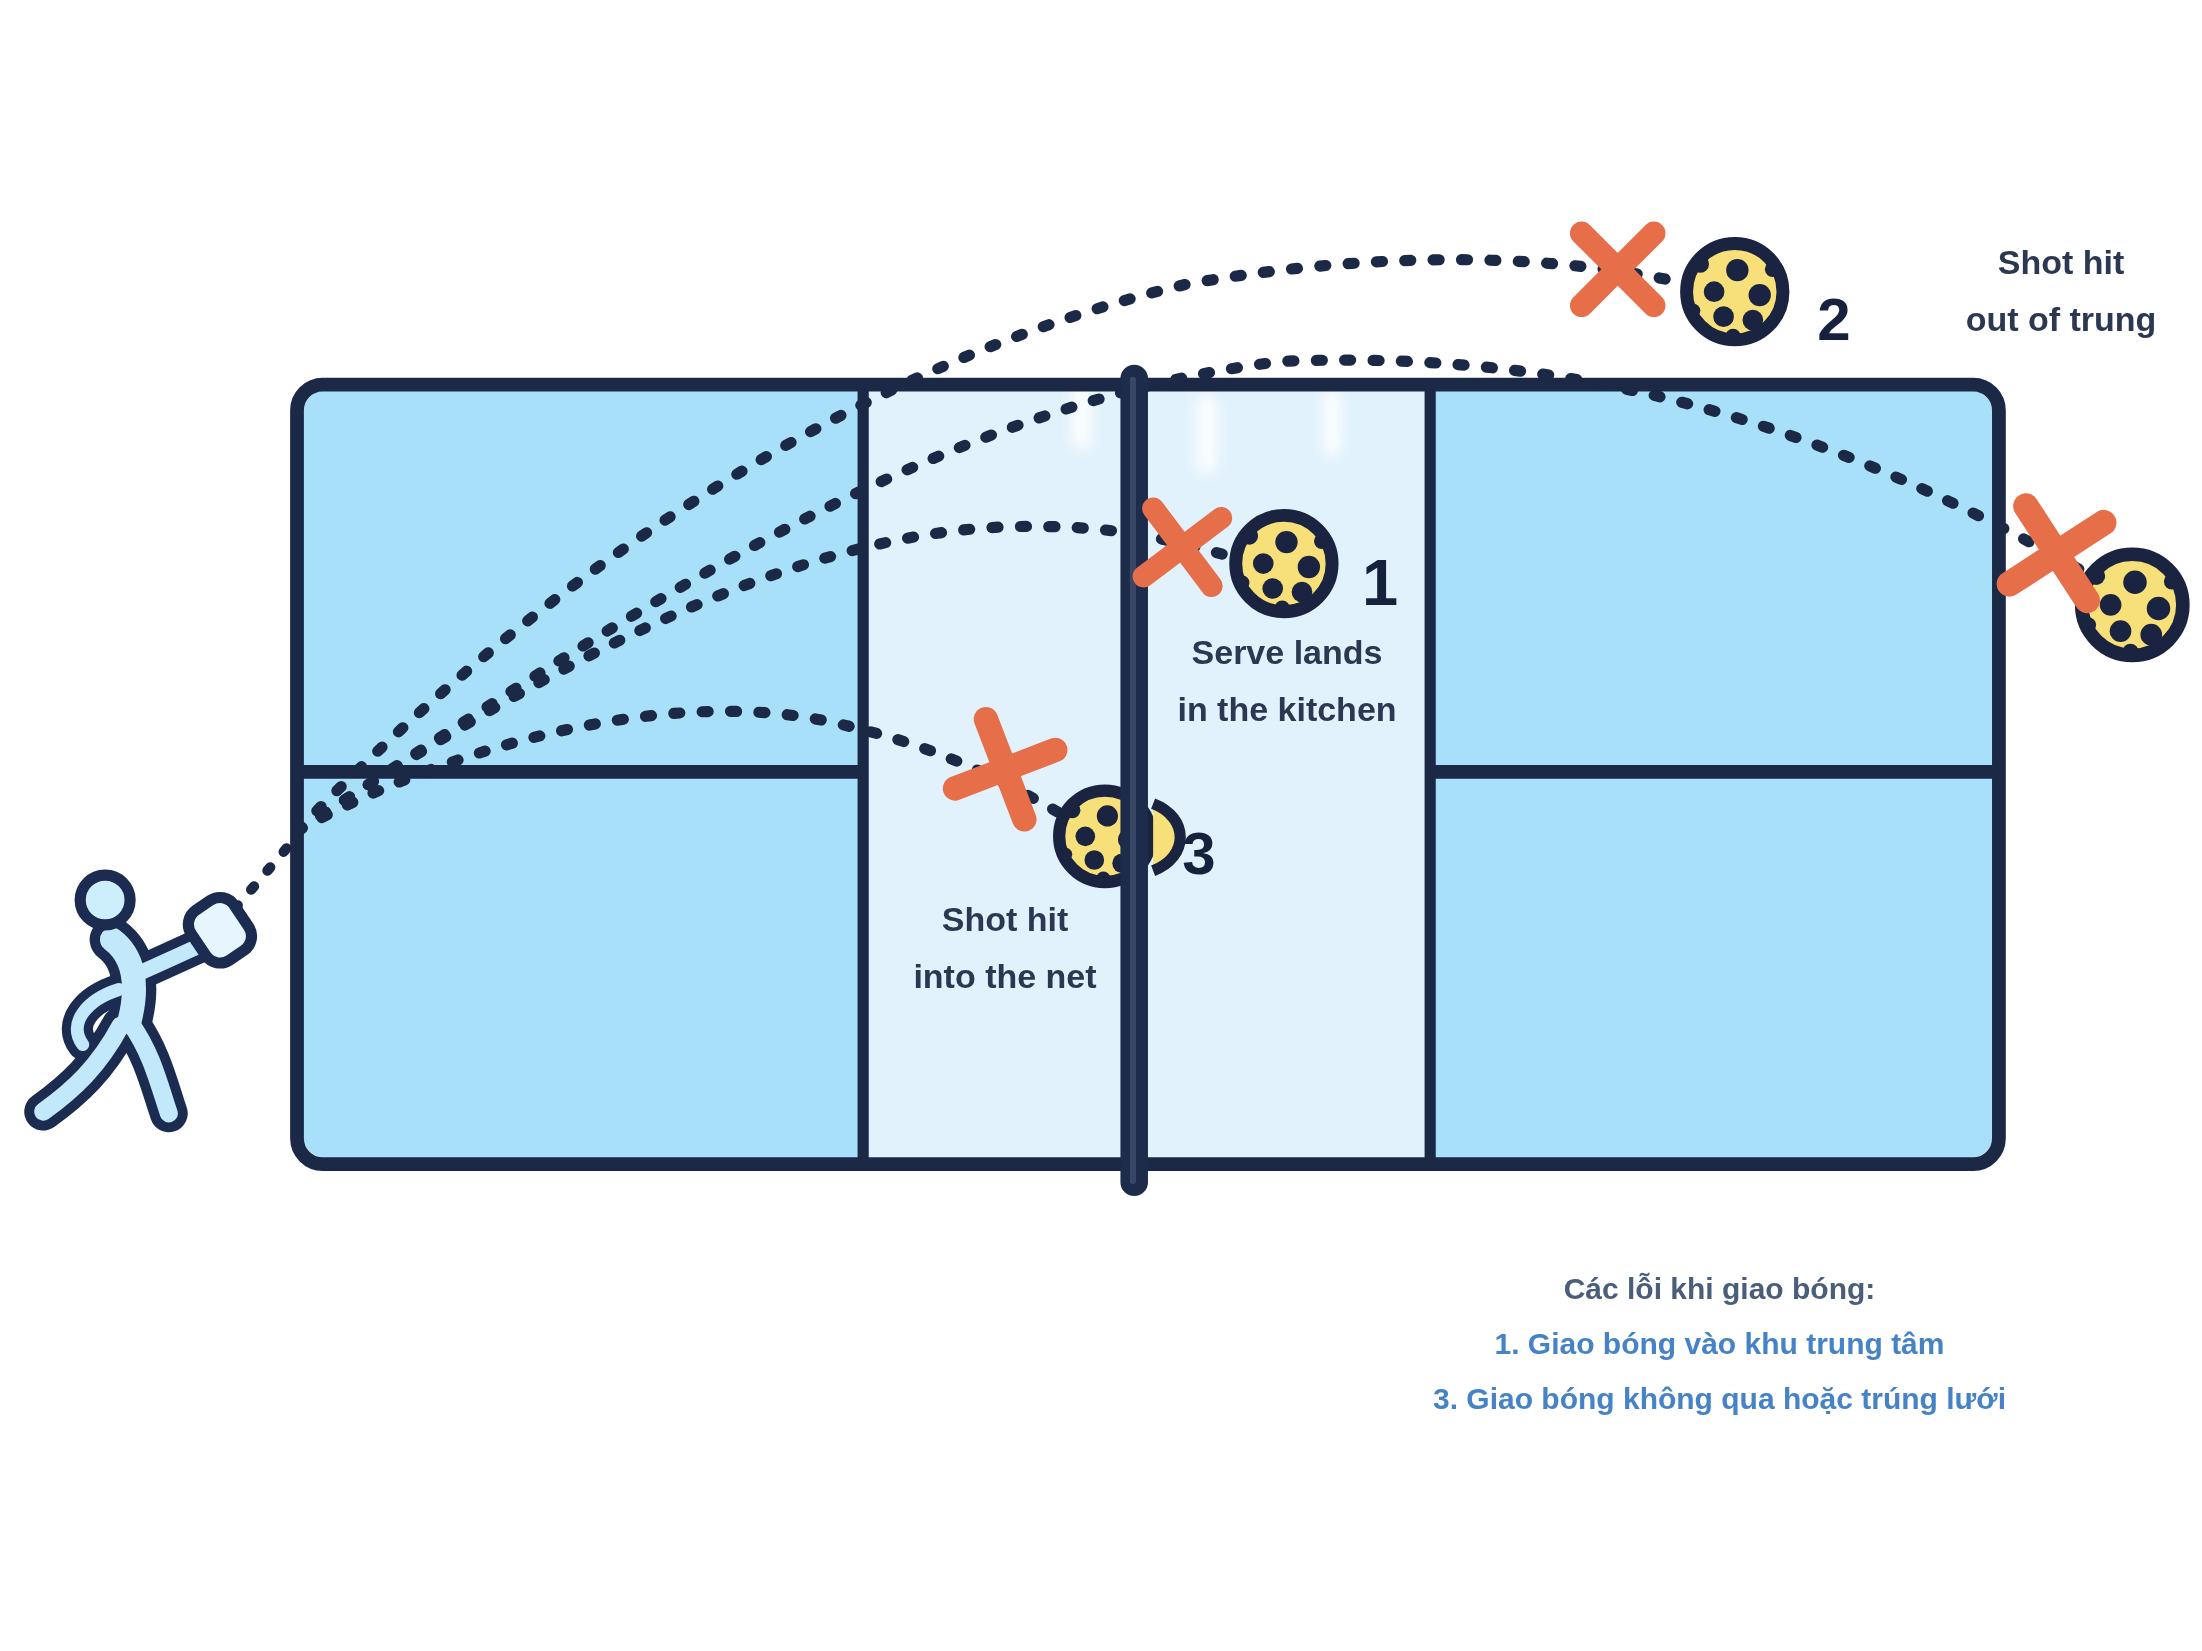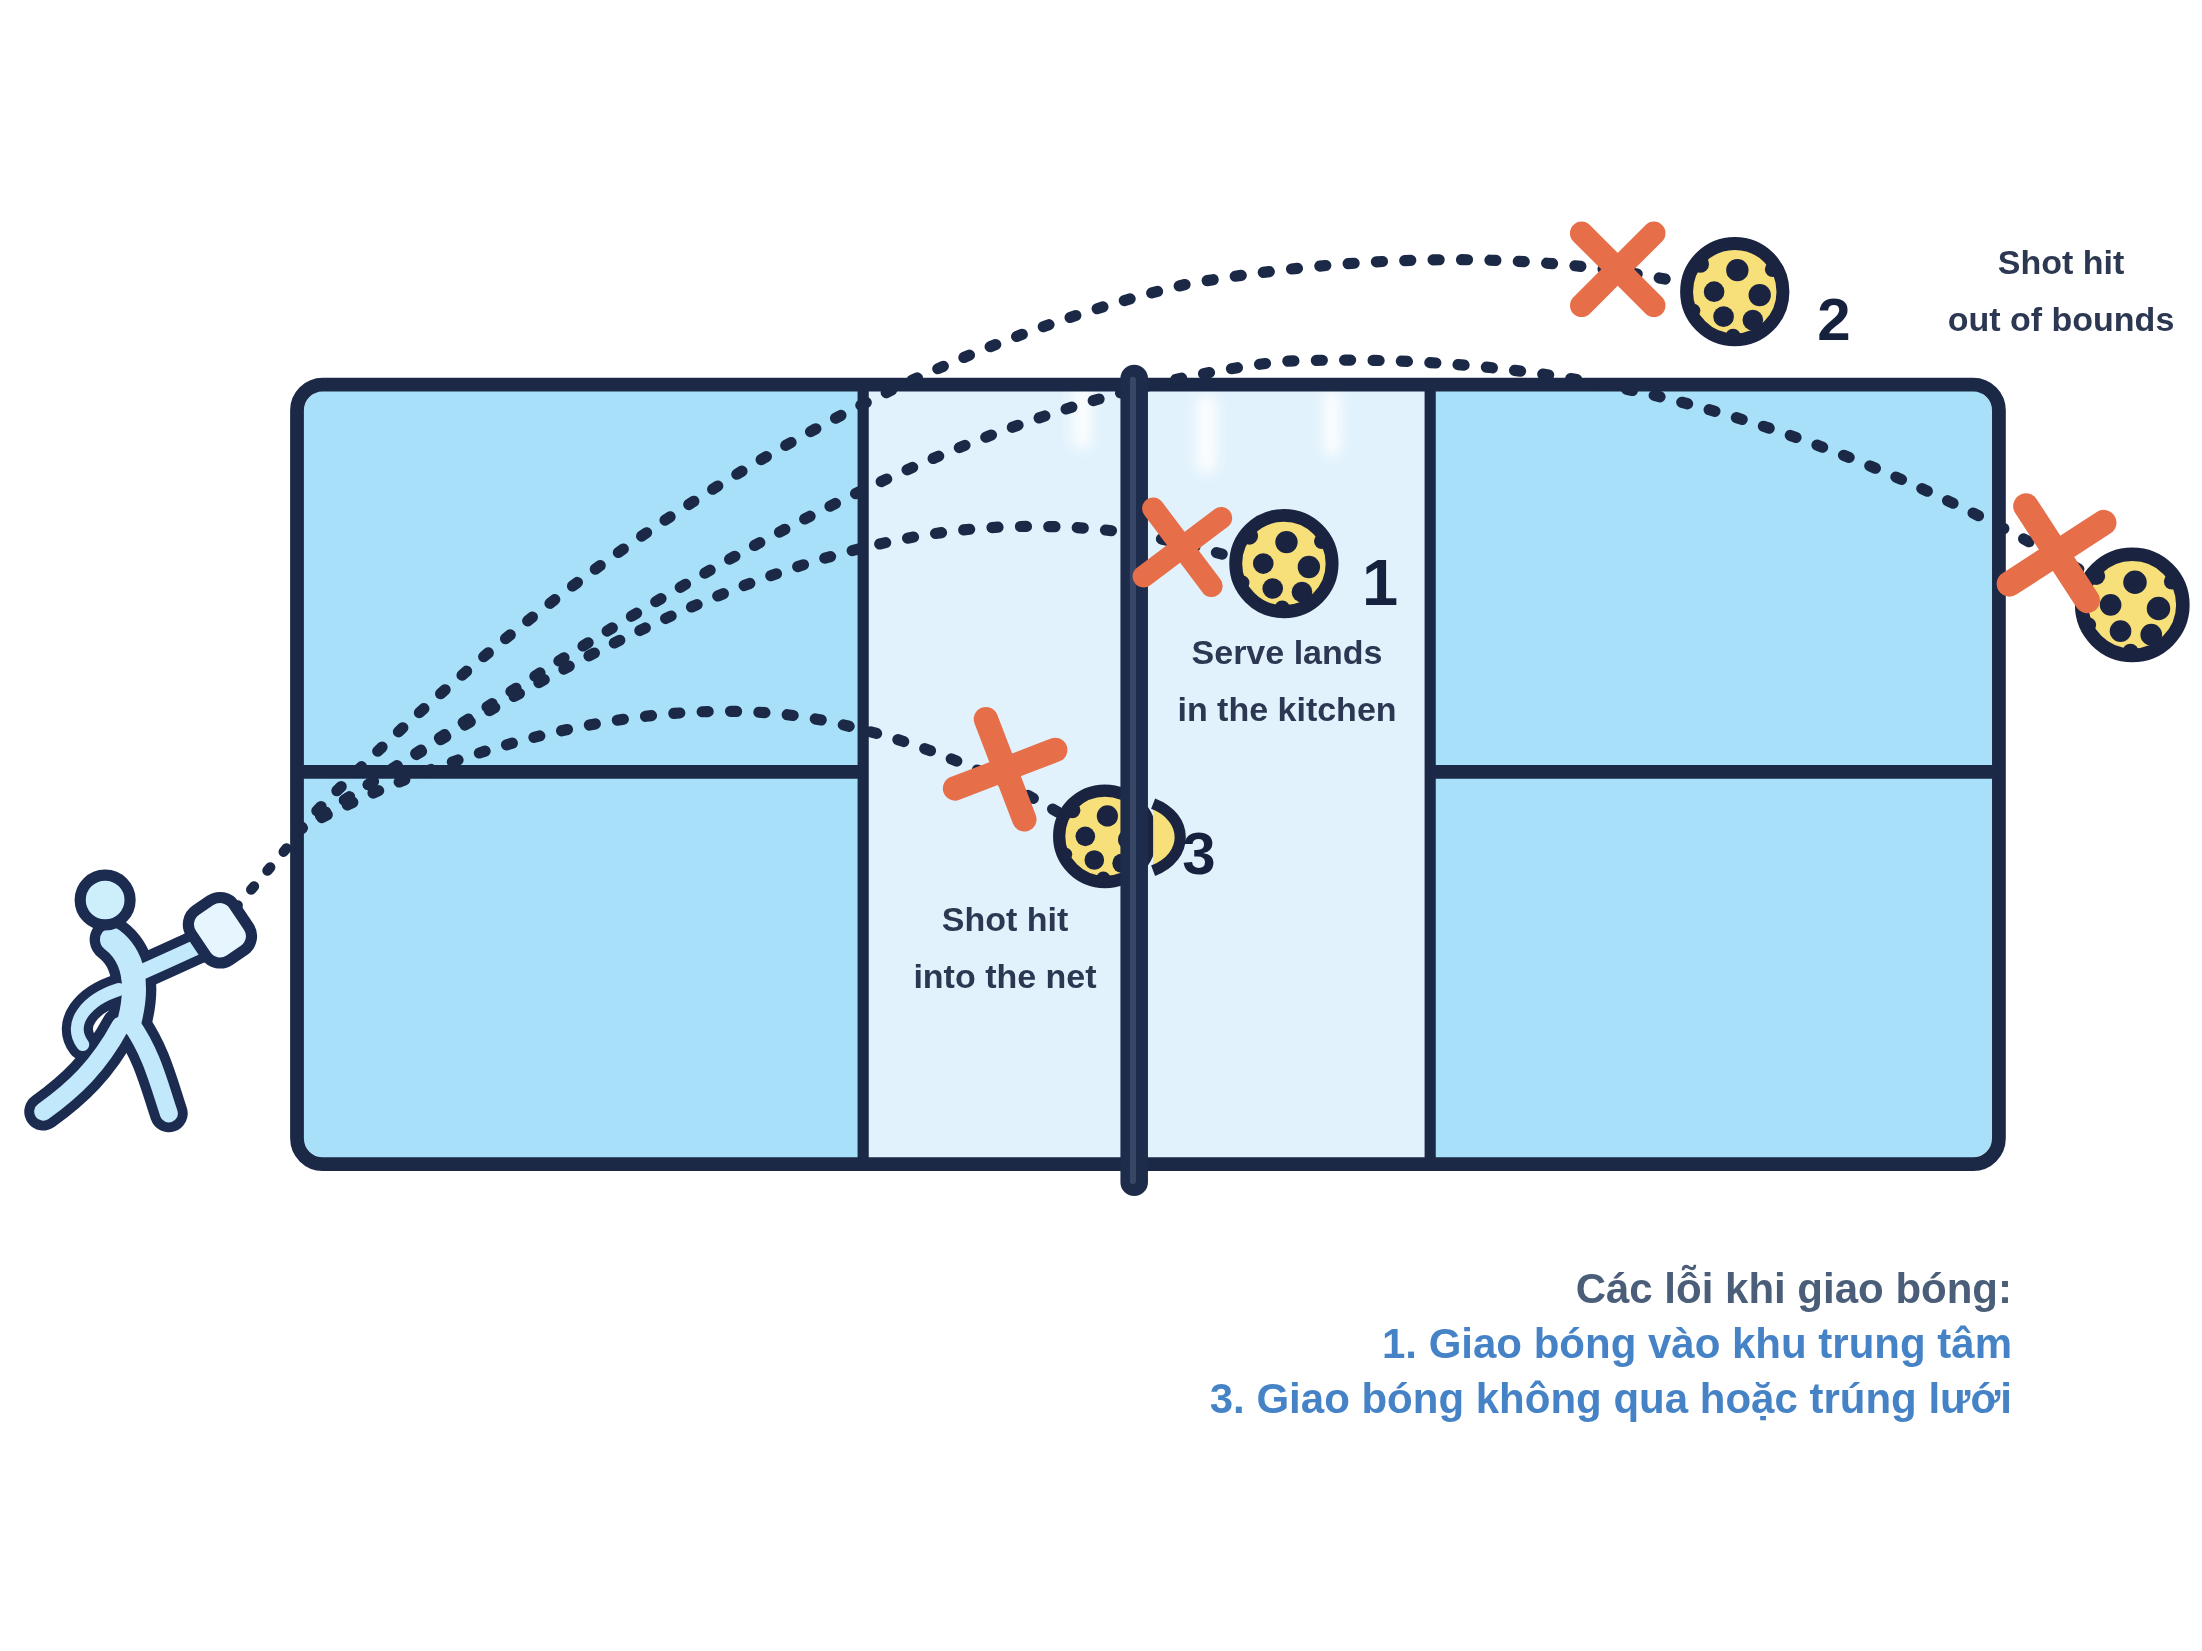--- a/index.html
+++ b/index.html
@@ -11,22 +11,22 @@
   .lbl{
     position:absolute;transform:translate(-50%,-50%);
     text-align:center;color:#2c3752;font-weight:700;
     font-size:34px;line-height:57px;white-space:nowrap;
   }
   .num{
     position:absolute;transform:translate(-50%,-50%);
     color:#16213d;font-weight:800;font-size:60px;
   }
   #caption{
-    position:absolute;top:1261px;right:191px;text-align:right;
-    font-weight:700;font-size:42px;line-height:55px;white-space:nowrap;
+    position:absolute;top:1261px;right:197px;text-align:center;
+    font-weight:700;font-size:30px;line-height:55px;white-space:nowrap;
   }
   #caption .heading{color:#4b5e79;}
   #caption .item{color:#4583c6;}
   .tube-o{stroke:#1c2b50;fill:none;stroke-linecap:round;}
   .tube-i{stroke:#c2e8fb;fill:none;stroke-linecap:round;}
   .traj{stroke:#1b2946;stroke-width:13;fill:none;stroke-linecap:round;stroke-dasharray:7 26;}
 </style>
 </head>
 <body>
 
@@ -122,21 +122,21 @@
   <div class="lbl" style="left:1287px;top:681px;">
     <div>Serve lands</div>
     <div>in the kitchen</div>
   </div>
   <div class="lbl" style="left:1005px;top:948px;">
     <div>Shot hit</div>
     <div>into the net</div>
   </div>
   <div class="lbl" style="left:2061px;top:291px;">
     <div>Shot hit</div>
-    <div>out of bounds</div>
+    <div>out of trung</div>
   </div>
 
   <div id="caption">
     <div class="heading">Các lỗi khi giao bóng:</div>
     <div class="item">1. Giao bóng vào khu trung tâm</div>
     <div class="item">3. Giao bóng không qua hoặc trúng lưới</div>
   </div>
 
 </div>
 

